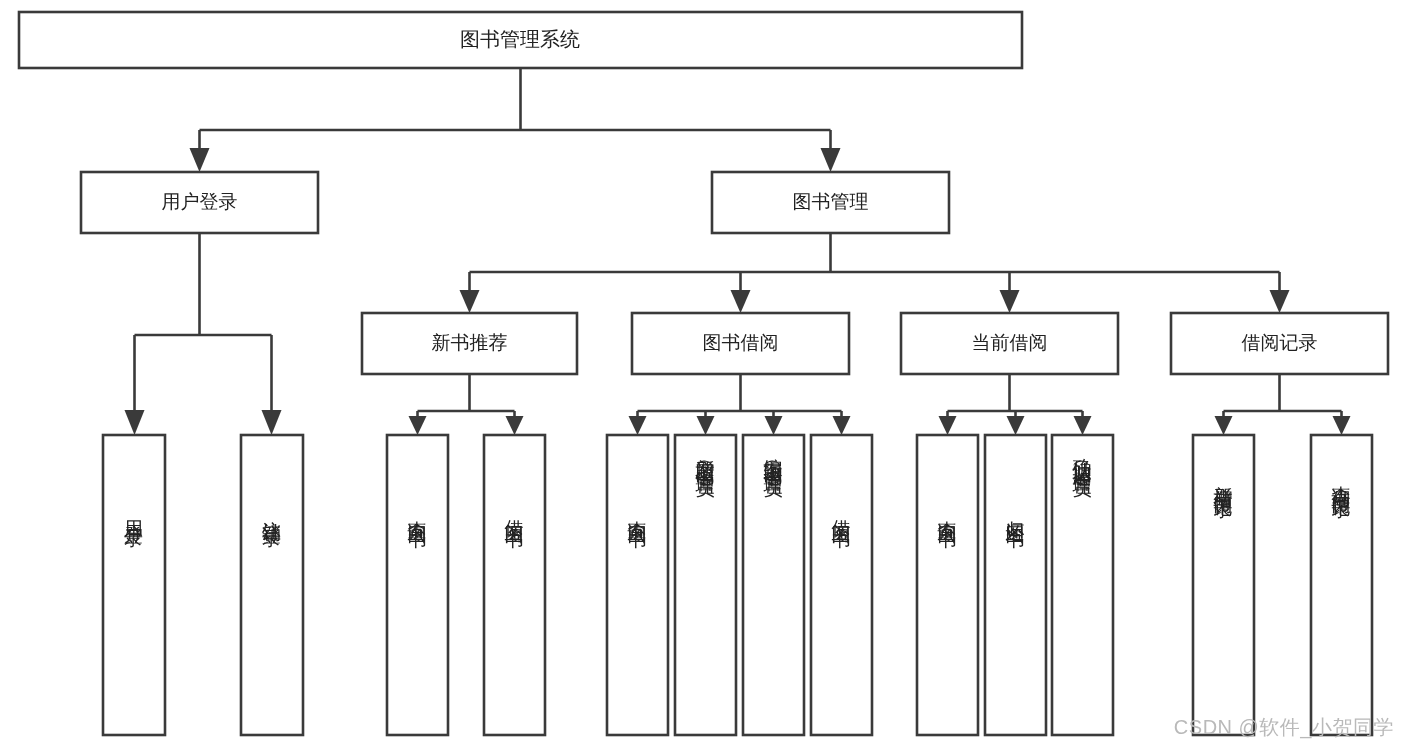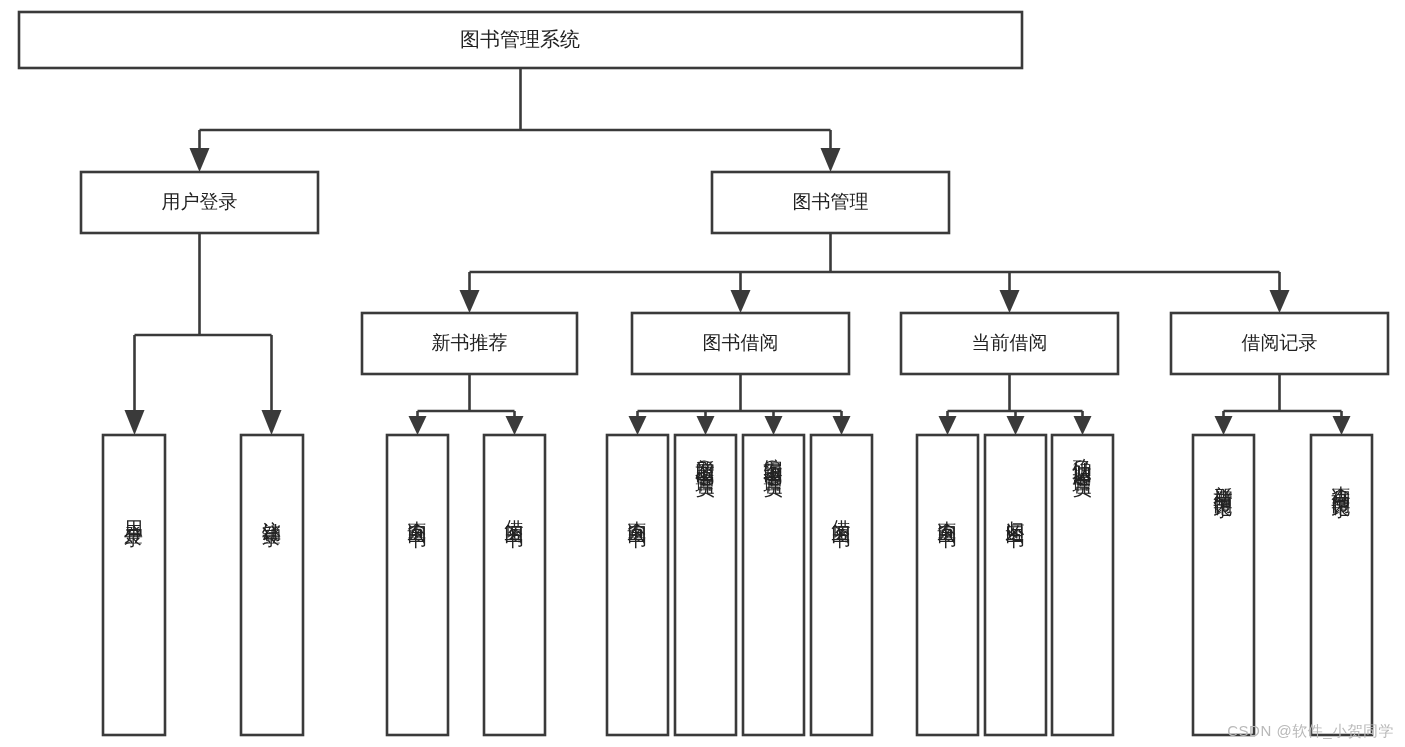--- a/index.html
+++ b/index.html
@@ -72,21 +72,21 @@
     letter-spacing: 3px;
     line-height: 1;
     white-space: nowrap;
     text-align: center;
   }
   .watermark {
     position: absolute;
     right: 8px;
     bottom: 6px;
     font-family: "Liberation Sans", "DejaVu Sans", sans-serif;
-    font-size: 15px;
+    font-size: 20px;
     color: #b9b9b9;
     letter-spacing: 0.5px;
     user-select: none;
   }
 </style>
 </head>
 <body>
 
 <div id="diagram-root">
 

